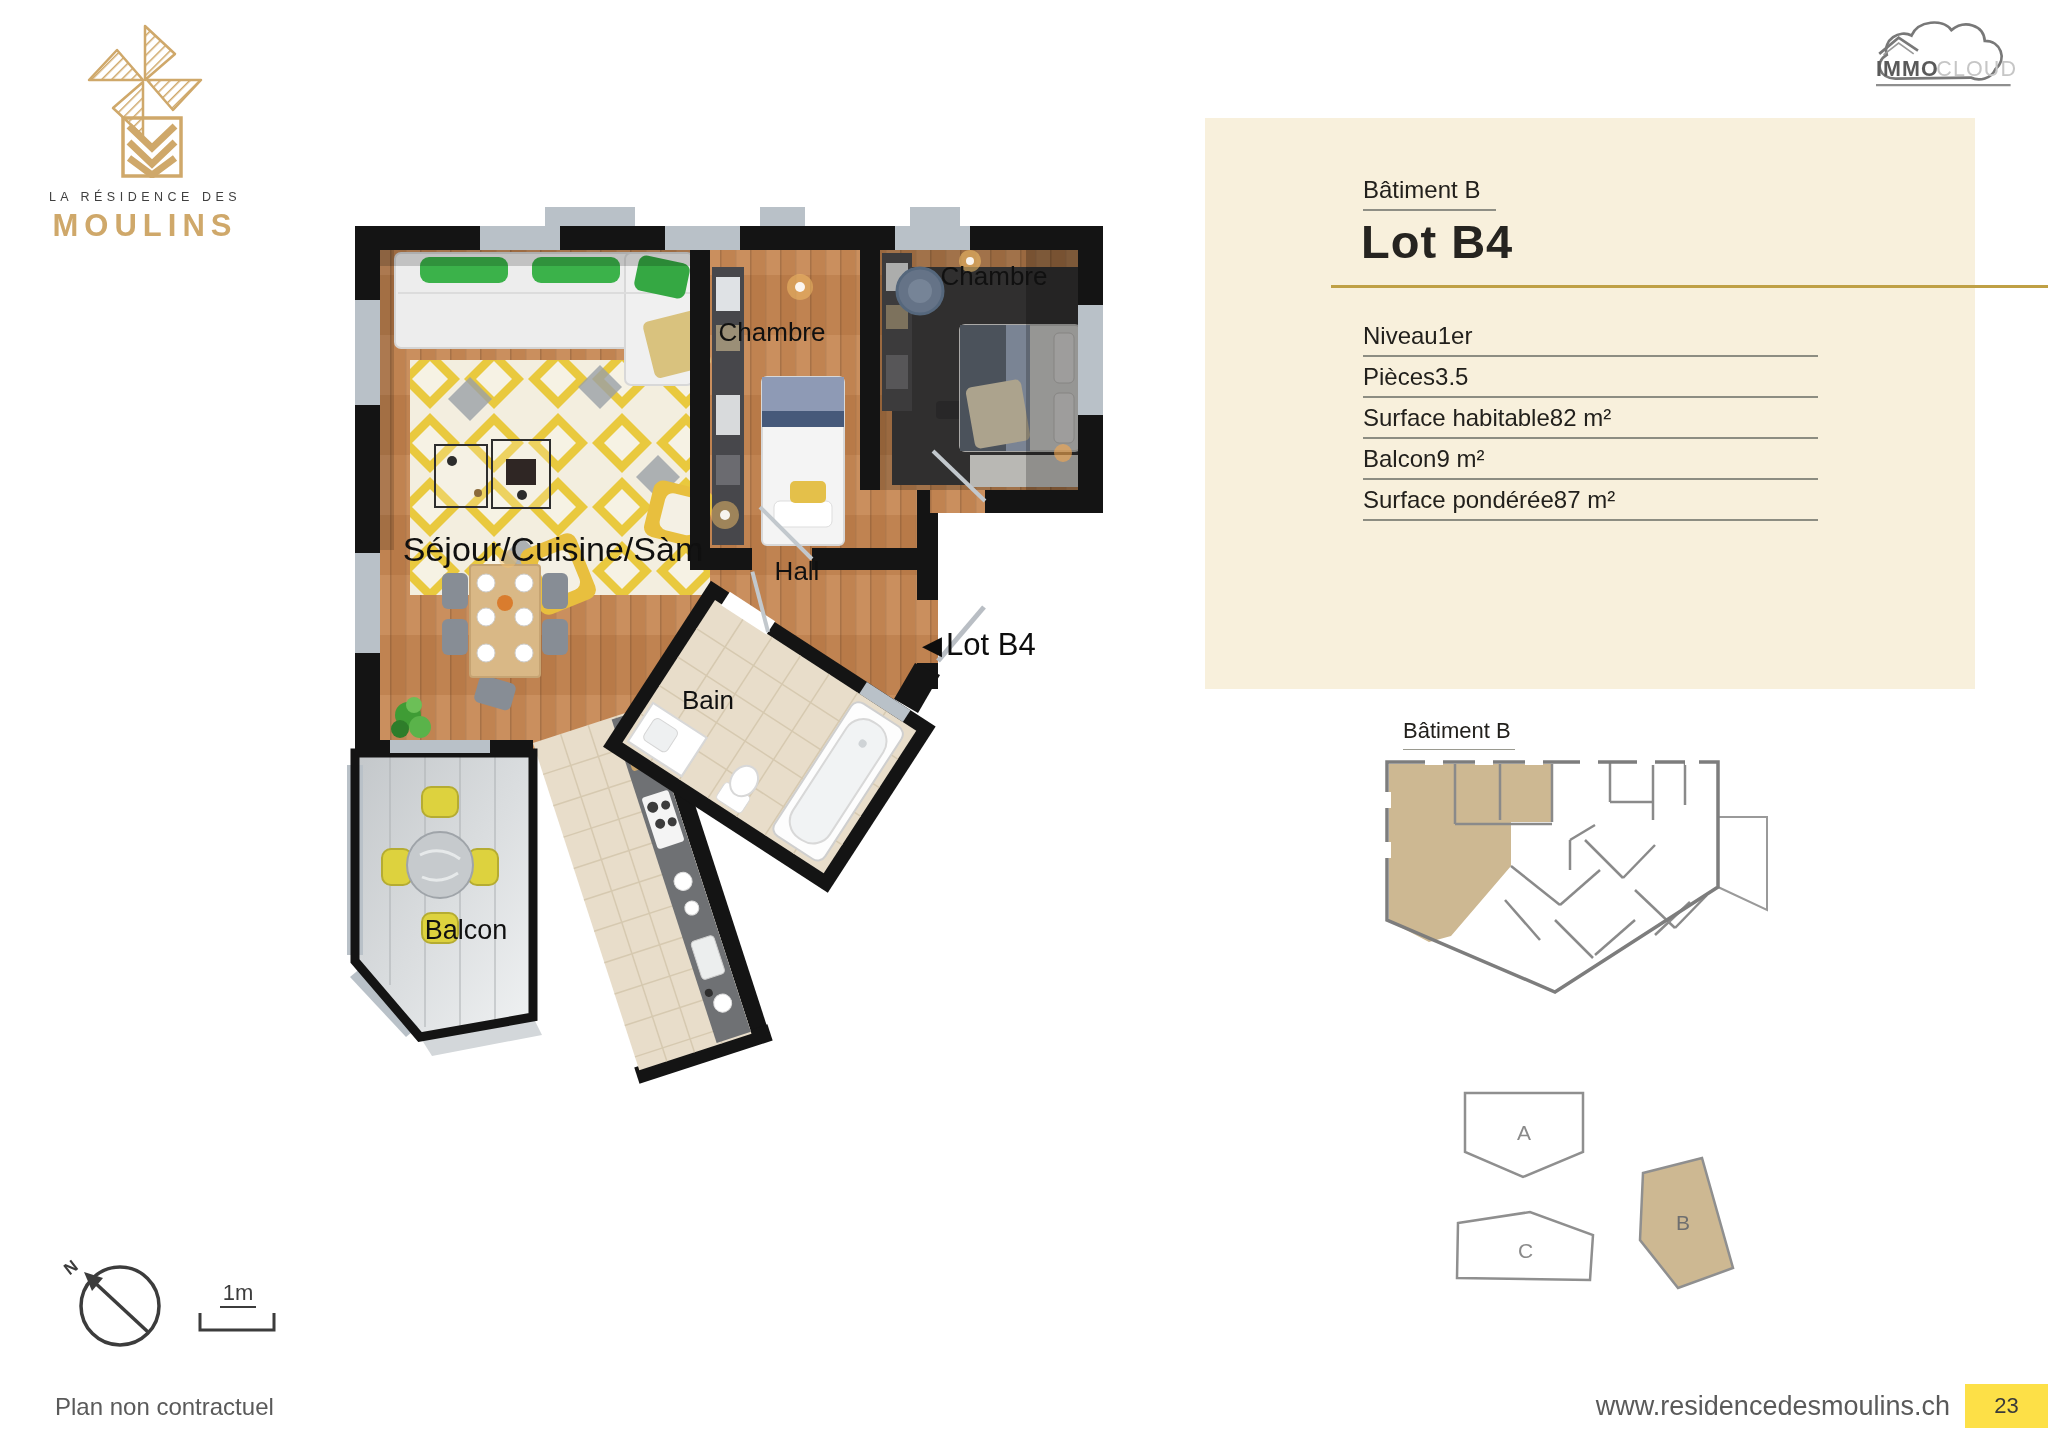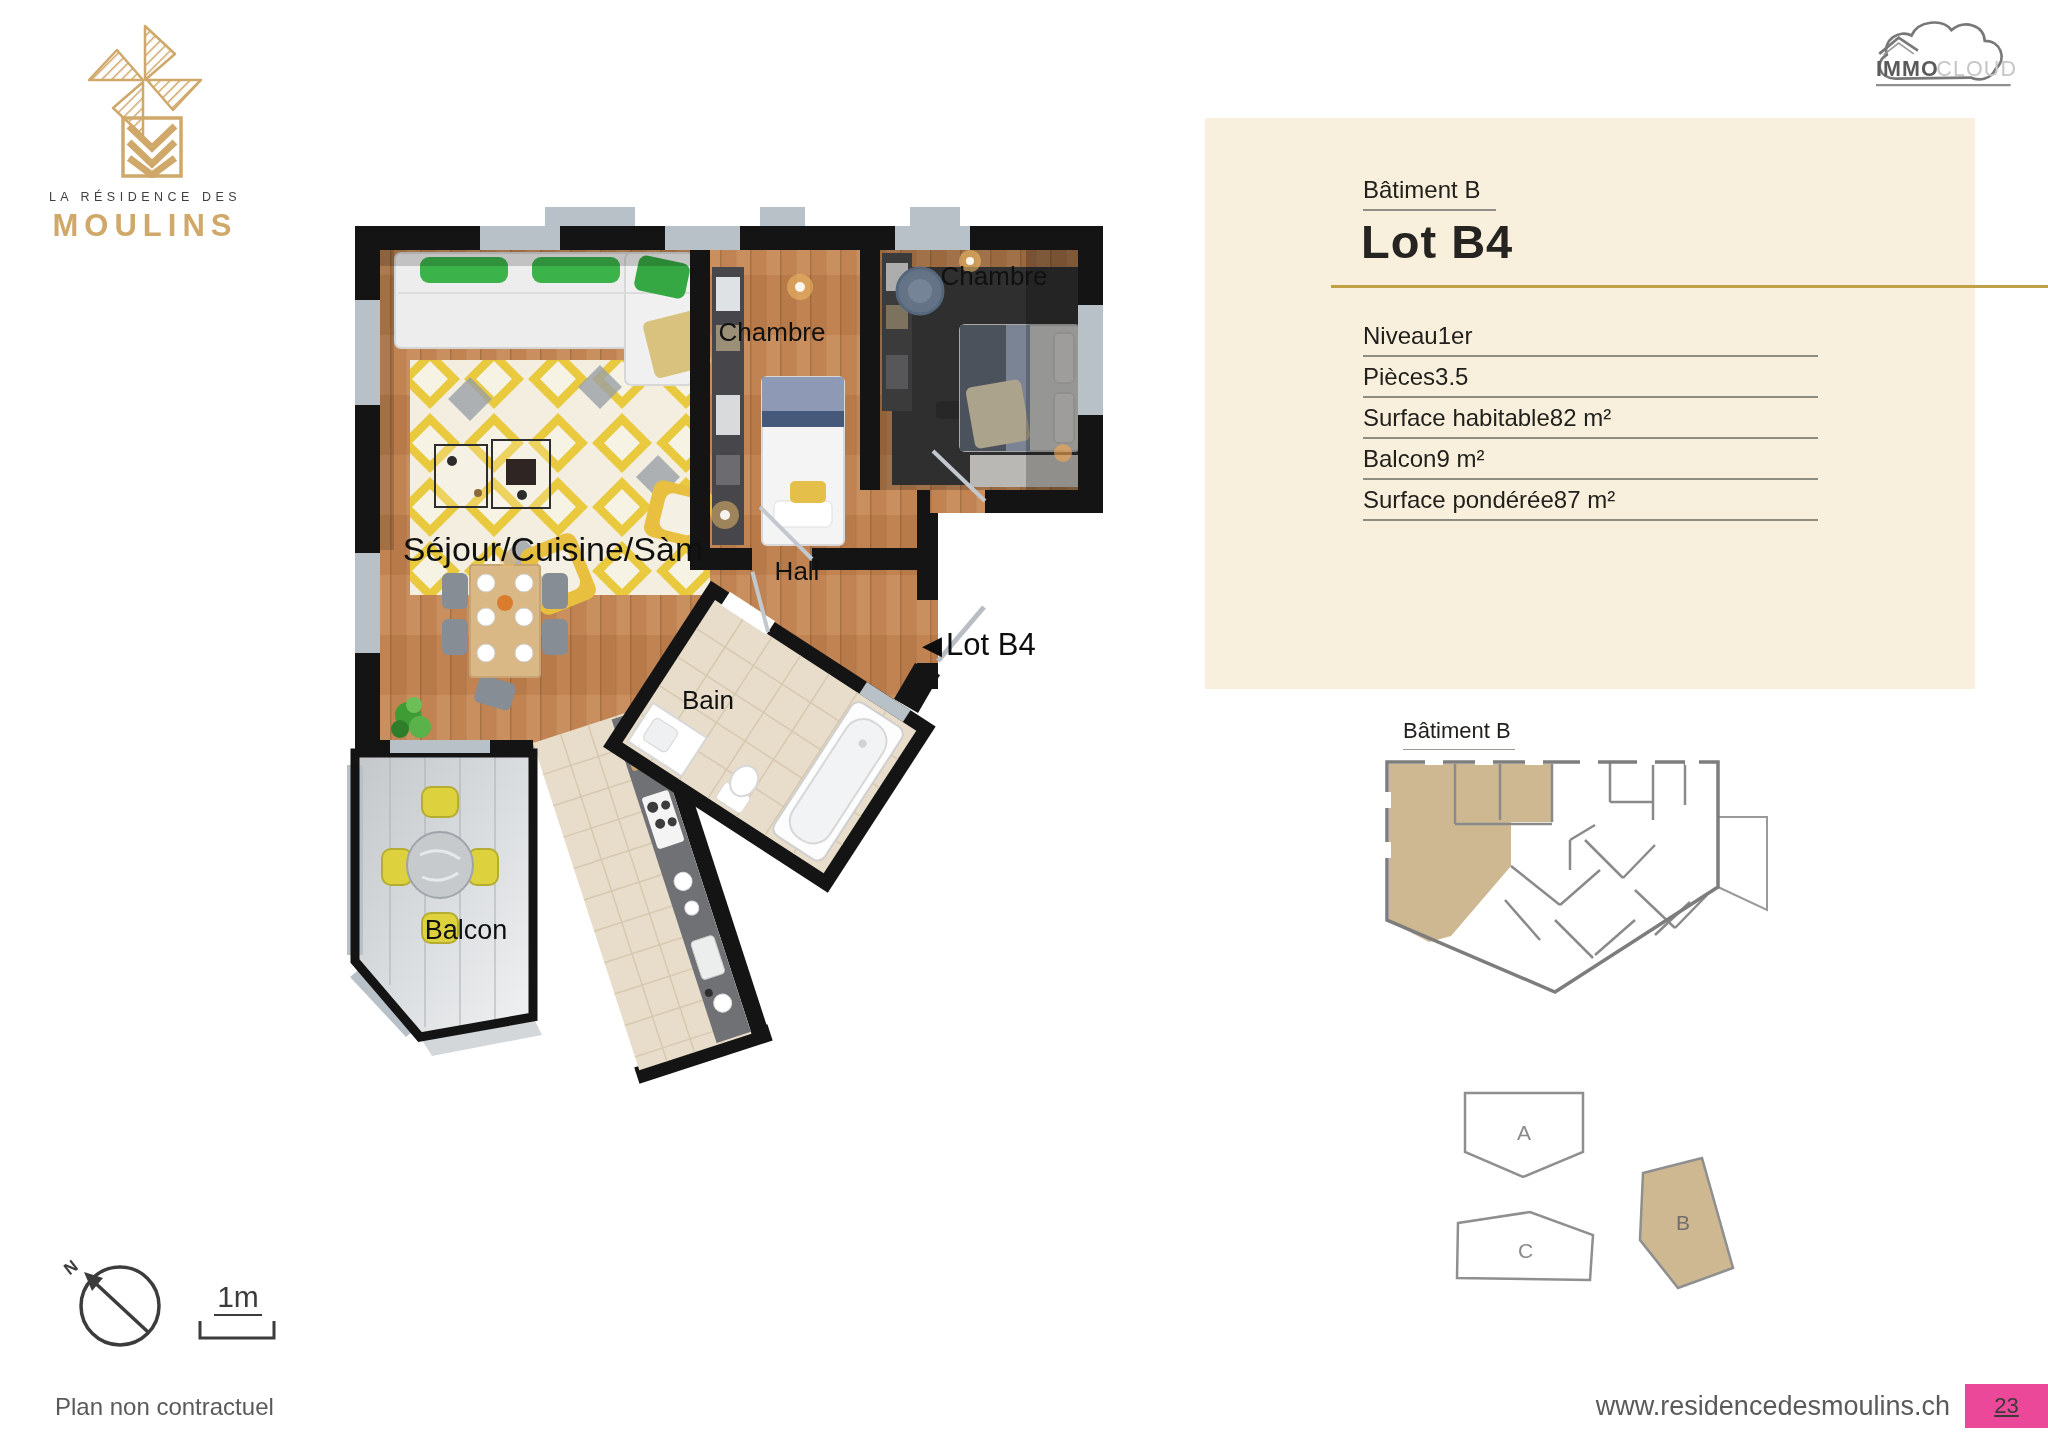--- a/index.html
+++ b/index.html
@@ -36,28 +36,28 @@
   .mini-title{left:1403px;top:718px;font-size:22px;color:#22201c;
               border-bottom:1.5px solid #9a9a90;padding:0 4px 5px 0;}
   .mini-plan{left:1355px;top:690px;width:450px;height:330px;}
 
   
   .site-plan{left:1430px;top:1080px;width:340px;height:240px;}
 
   
   .compass{left:60px;top:1246px;width:124px;height:118px;}
   .scalebar{left:196px;top:1280px;width:84px;text-align:center;}
-  .scalebar .lbl{font-size:30px;color:#3c3c3c;border-bottom:2px solid #3c3c3c;display:inline-block;padding:0 3px;}
+  .scalebar .lbl{font-size:22px;color:#3c3c3c;border-bottom:2px solid #3c3c3c;display:inline-block;padding:0 3px;}
   .scalebar svg{display:block;margin-top:2px;}
 
   
   .disclaimer{left:55px;top:1393px;font-size:24px;color:#5a5a5a;}
   .website{right:98px;top:1391px;font-size:27px;color:#5a5a5a;text-decoration:none;}
-  .pagebox{left:1965px;top:1384px;width:83px;height:44px;background:#ec4899;
-           display:flex;align-items:center;justify-content:center;font-size:22px;color:#3a3a3a;text-decoration:underline;}
+  .pagebox{left:1965px;top:1384px;width:83px;height:44px;background:#fde047;
+           display:flex;align-items:center;justify-content:center;font-size:22px;color:#3a3a3a;}
 
   svg text{font-family:"Liberation Sans",sans-serif;}
 </style>
 </head>
 <body>
 
 <div class="abs brand">
   <svg width="124" height="160" viewBox="0 0 124 160">
     <defs>
       <pattern id="goldstripe" width="7" height="7" patternUnits="userSpaceOnUse" patternTransform="rotate(45)">

